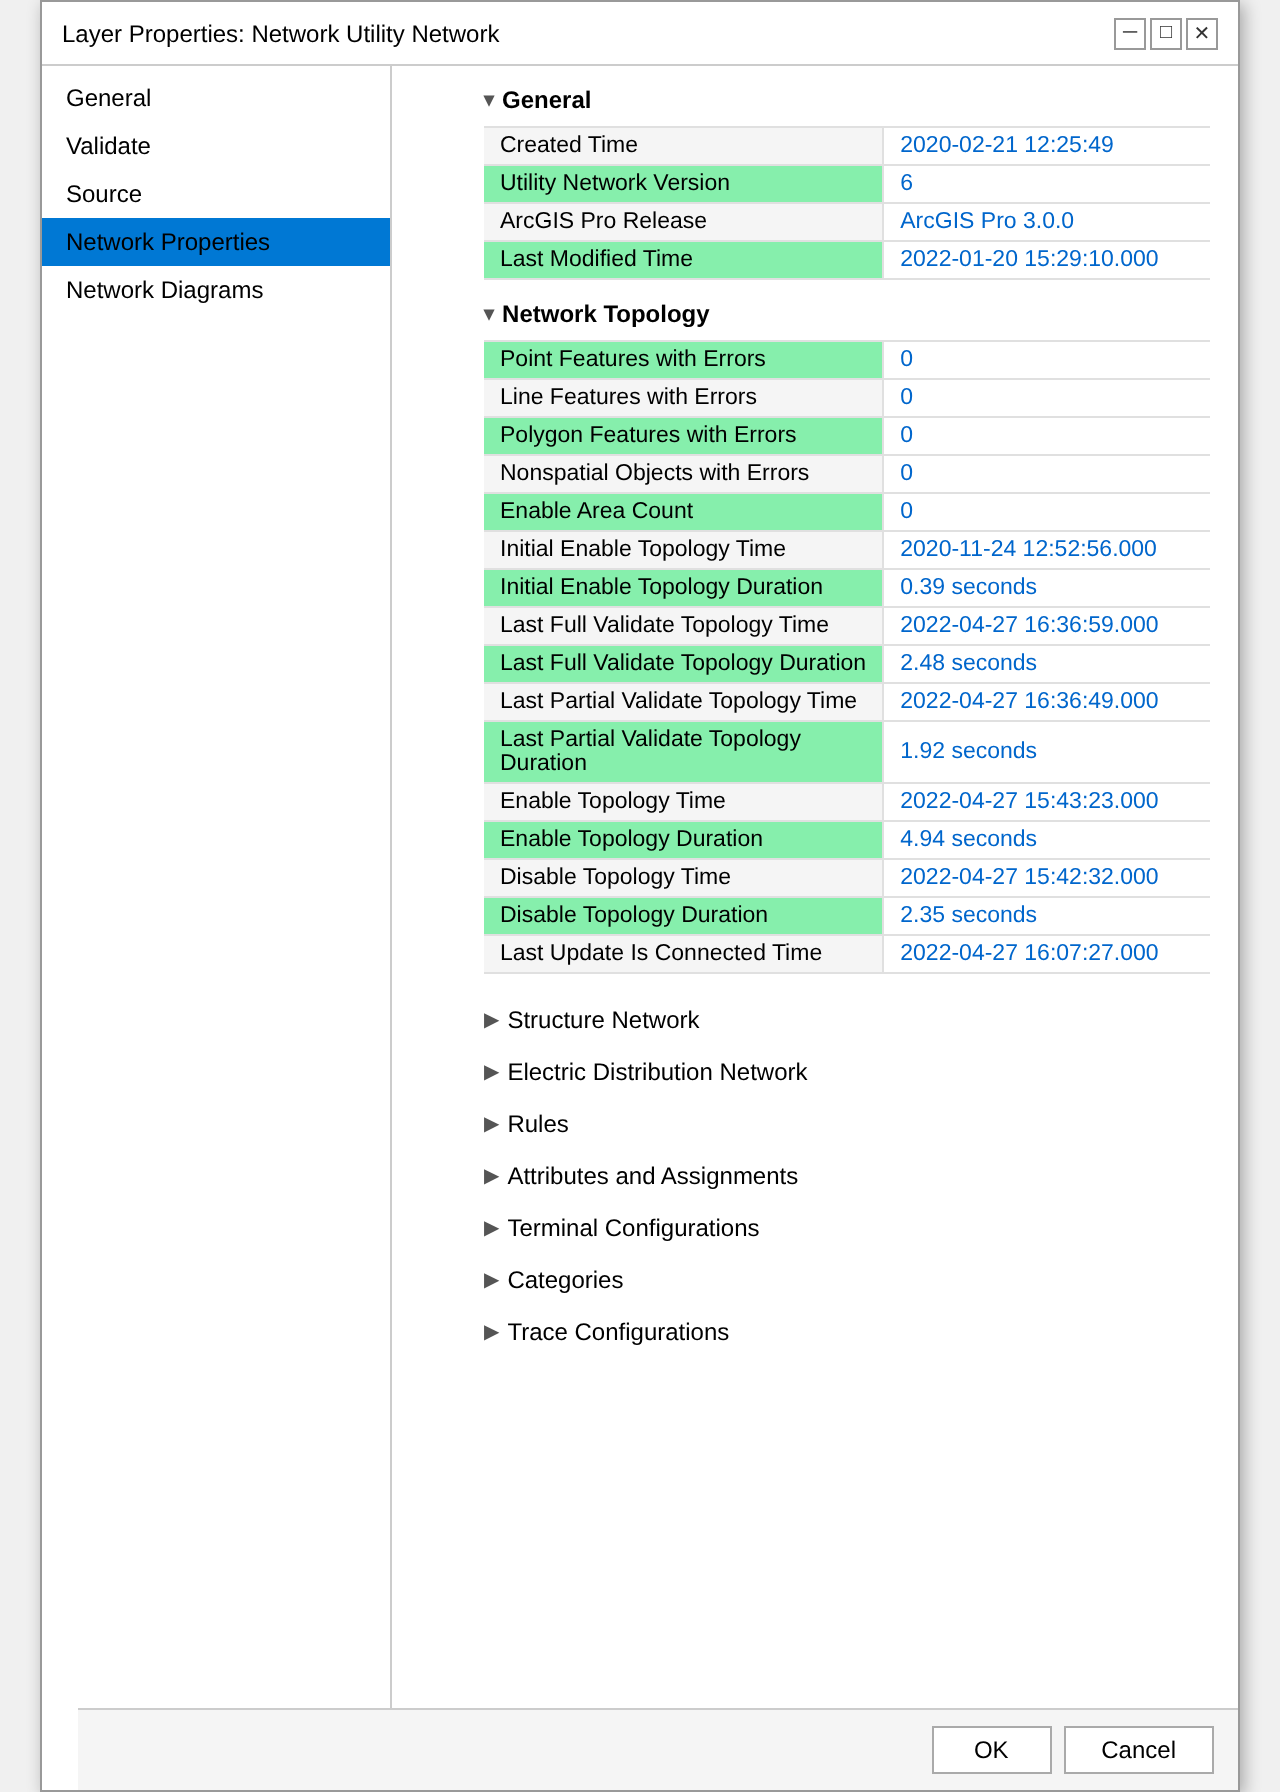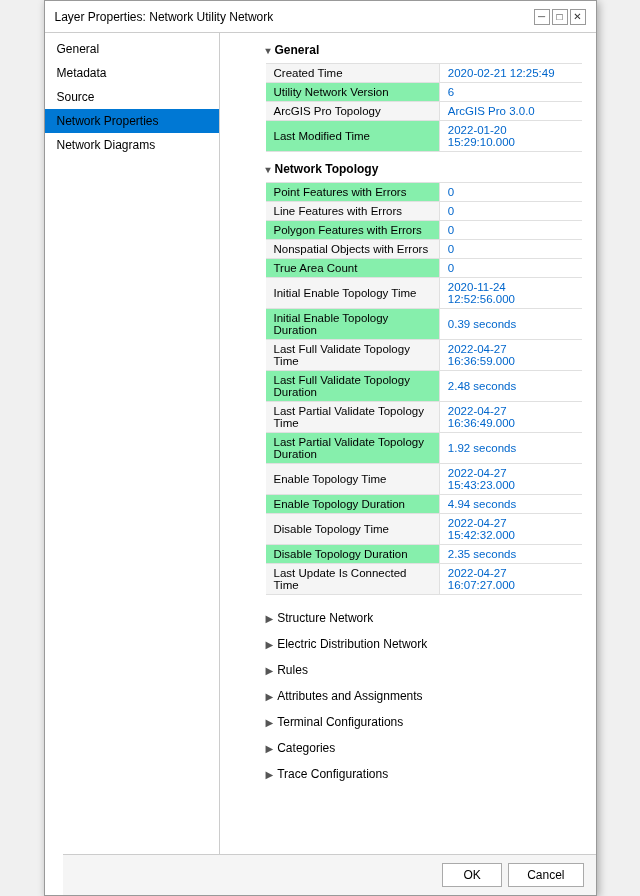--- a/index.html
+++ b/index.html
@@ -8,21 +8,21 @@
       font-size: 12px;
       background: #f0f0f0;
       display: flex;
       justify-content: center;
       align-items: center;
       width: 640px;
       height: 896px;
       overflow: hidden;
     }
     .dialog {
-      width: 553px;
+      width: 600px;
       height: 896px;
       background: #fff;
       border: 1px solid #999;
       display: flex;
       flex-direction: column;
       box-shadow: 2px 2px 8px rgba(0,0,0,0.3);
     }
     .title-bar {
       background: #fff;
       border-bottom: 1px solid #ccc;
@@ -168,21 +168,21 @@
     </div>
   </div>
 
   <div class="main-content">
 
     <div class="sidebar">
       <div class="sidebar-item">
         <span>General</span>
       </div>
       <div class="sidebar-item">
-        <span>Metadata</span>
+        <span>Validate</span>
       </div>
       <div class="sidebar-item">
         <span>Source</span>
       </div>
       <div class="sidebar-item active">
         <span>Network Properties</span>
       </div>
       <div class="sidebar-item">
         <span>Network Diagrams</span>
       </div>
@@ -198,21 +198,21 @@
         <tbody id="general-tbody">
             <tr>
               <td>Created Time</td>
               <td>2020-02-21 12:25:49</td>
             </tr>
             <tr class="alt">
               <td>Utility Network Version</td>
               <td>6</td>
             </tr>
             <tr>
-              <td>ArcGIS Pro Topology</td>
+              <td>ArcGIS Pro Release</td>
               <td>ArcGIS Pro 3.0.0</td>
             </tr>
             <tr class="alt">
               <td>Last Modified Time</td>
               <td>2022-01-20 15:29:10.000</td>
             </tr>
           </tbody>
       </table>
 
       <div class="section-header">
@@ -231,21 +231,21 @@
             </tr>
             <tr class="alt">
               <td>Polygon Features with Errors</td>
               <td>0</td>
             </tr>
             <tr>
               <td>Nonspatial Objects with Errors</td>
               <td>0</td>
             </tr>
             <tr class="alt">
-              <td>True Area Count</td>
+              <td>Enable Area Count</td>
               <td>0</td>
             </tr>
             <tr>
               <td>Initial Enable Topology Time</td>
               <td>2020-11-24 12:52:56.000</td>
             </tr>
             <tr class="alt">
               <td>Initial Enable Topology Duration</td>
               <td>0.39 seconds</td>
             </tr>

